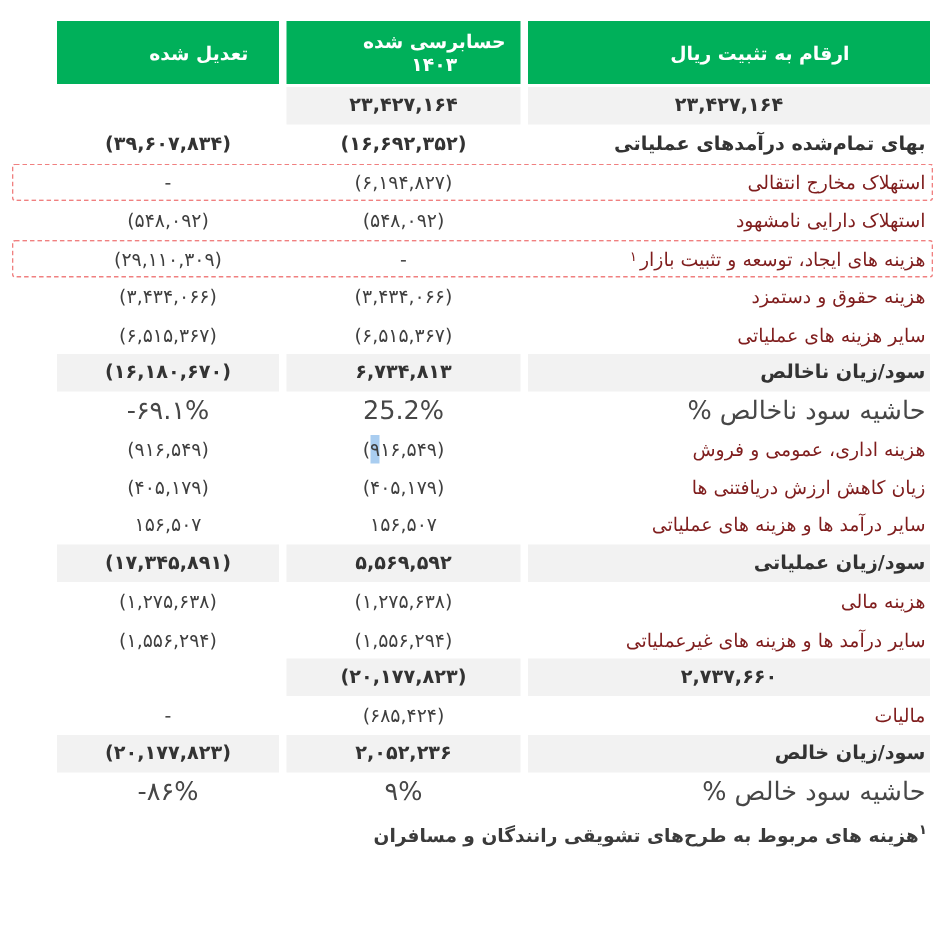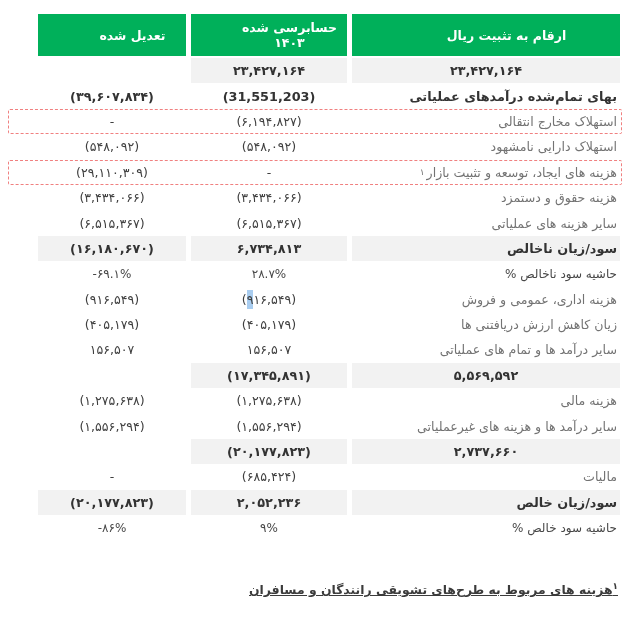--- a/index.html
+++ b/index.html
@@ -45,25 +45,25 @@
   .cell{
     height:100%;
     display:flex;align-items:center;justify-content:center;
     font-size:12.6px;
     color:var(--text-normal);
     white-space:nowrap;
   }
   .cell.label{
     justify-content:flex-start; 
     padding:0 3px;
-    color:#737373;
+    color:#7f1d1d;
   }
   .row.shaded .cell{background:var(--row-shade);}
   .row.bold .cell{font-weight:bold;color:var(--text-dark);font-size:12.8px;}
-  .row.percent .cell{font-size:12px;color:#474747;}
+  .row.percent .cell{font-size:17px;color:#474747;}
   .row.dashed::after{
     content:"";
     position:absolute;
     top:0;bottom:0;
     left:-30px;right:-2px;
     border:1px dashed var(--dash-red);
     border-radius:2px;
     pointer-events:none;
   }
   .num{direction:ltr;unicode-bidi:embed;}
@@ -72,25 +72,24 @@
     padding:2px 0;
   }
   sup.fnref{
     font-size:9px;
     vertical-align:super;
     line-height:0;
     margin-right:2px;
     color:inherit;
   }
   .footnote{
-    margin-top:42px;
+    margin-top:9px;
     margin-left:4px;
     margin-right:4px;
     text-align:left; 
-    text-decoration:underline;
   }
   .footnote{
     text-align:right;
     font-size:12.4px;
     font-weight:bold;
     color:#3b3b3b;
   }
 </style>
 </head>
 <body>
@@ -112,21 +111,21 @@
           </div>
           <div class="cell">
             <span class="num">۲۳,۴۲۷,۱۶۴</span>
           </div>
         </div>
         <div class="grid-row row bold">
           <div class="cell label">
             <span>بهای تمام‌شده درآمدهای عملیاتی</span>
           </div>
           <div class="cell">
-            <span class="num">(31,551,203)</span>
+            <span class="num">(۱۶,۶۹۲,۳۵۲)</span>
           </div>
           <div class="cell">
             <span class="num">(۳۹,۶۰۷,۸۳۴)</span>
           </div>
         </div>
         <div class="grid-row row dashed">
           <div class="cell label">
             <span>استهلاک مخارج انتقالی</span>
           </div>
           <div class="cell">
@@ -190,21 +189,21 @@
           </div>
           <div class="cell">
             <span class="num">(۱۶,۱۸۰,۶۷۰)</span>
           </div>
         </div>
         <div class="grid-row row percent">
           <div class="cell label">
             <span>حاشیه سود ناخالص %</span>
           </div>
           <div class="cell">
-            <span class="num">۲۸.۷%</span>
+            <span class="num">25.2%</span>
           </div>
           <div class="cell">
             <span class="num">-۶۹.۱%</span>
           </div>
         </div>
         <div class="grid-row row">
           <div class="cell label">
             <span>هزینه اداری، عمومی و فروش</span>
           </div>
           <div class="cell">
@@ -220,30 +219,33 @@
           </div>
           <div class="cell">
             <span class="num">(۴۰۵,۱۷۹)</span>
           </div>
           <div class="cell">
             <span class="num">(۴۰۵,۱۷۹)</span>
           </div>
         </div>
         <div class="grid-row row">
           <div class="cell label">
-            <span>سایر درآمد ها و تمام های عملیاتی</span>
+            <span>سایر درآمد ها و هزینه های عملیاتی</span>
           </div>
           <div class="cell">
             <span class="num">۱۵۶,۵۰۷</span>
           </div>
           <div class="cell">
             <span class="num">۱۵۶,۵۰۷</span>
           </div>
         </div>
         <div class="grid-row row shaded bold">
+          <div class="cell label">
+            <span>سود/زیان عملیاتی</span>
+          </div>
           <div class="cell">
             <span class="num">۵,۵۶۹,۵۹۲</span>
           </div>
           <div class="cell">
             <span class="num">(۱۷,۳۴۵,۸۹۱)</span>
           </div>
         </div>
         <div class="grid-row row">
           <div class="cell label">
             <span>هزینه مالی</span>

